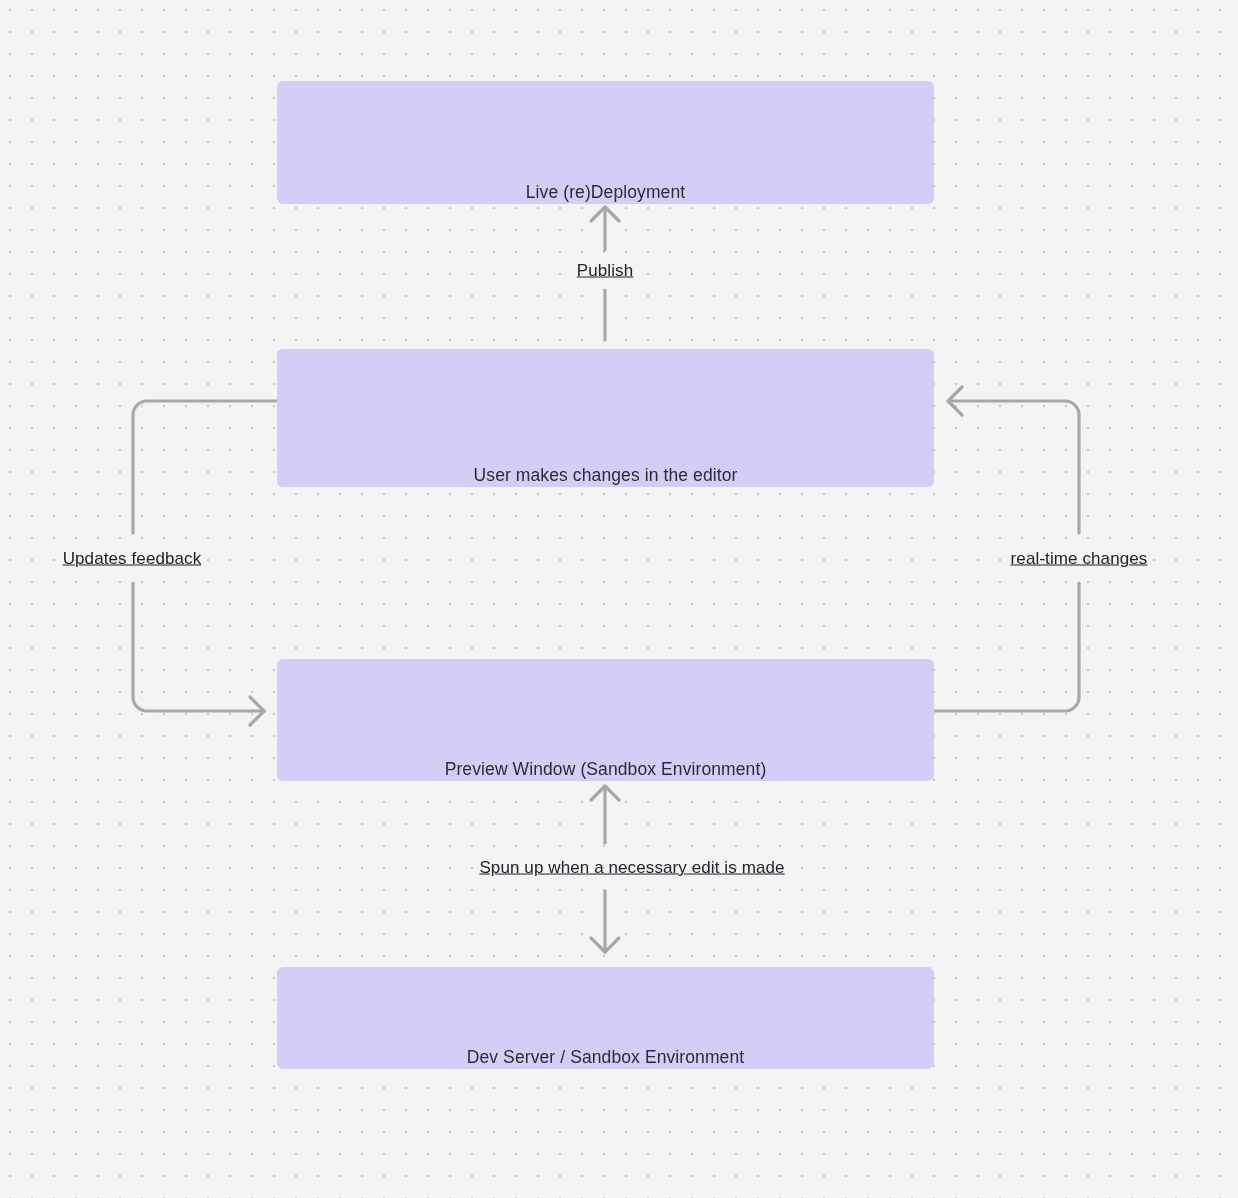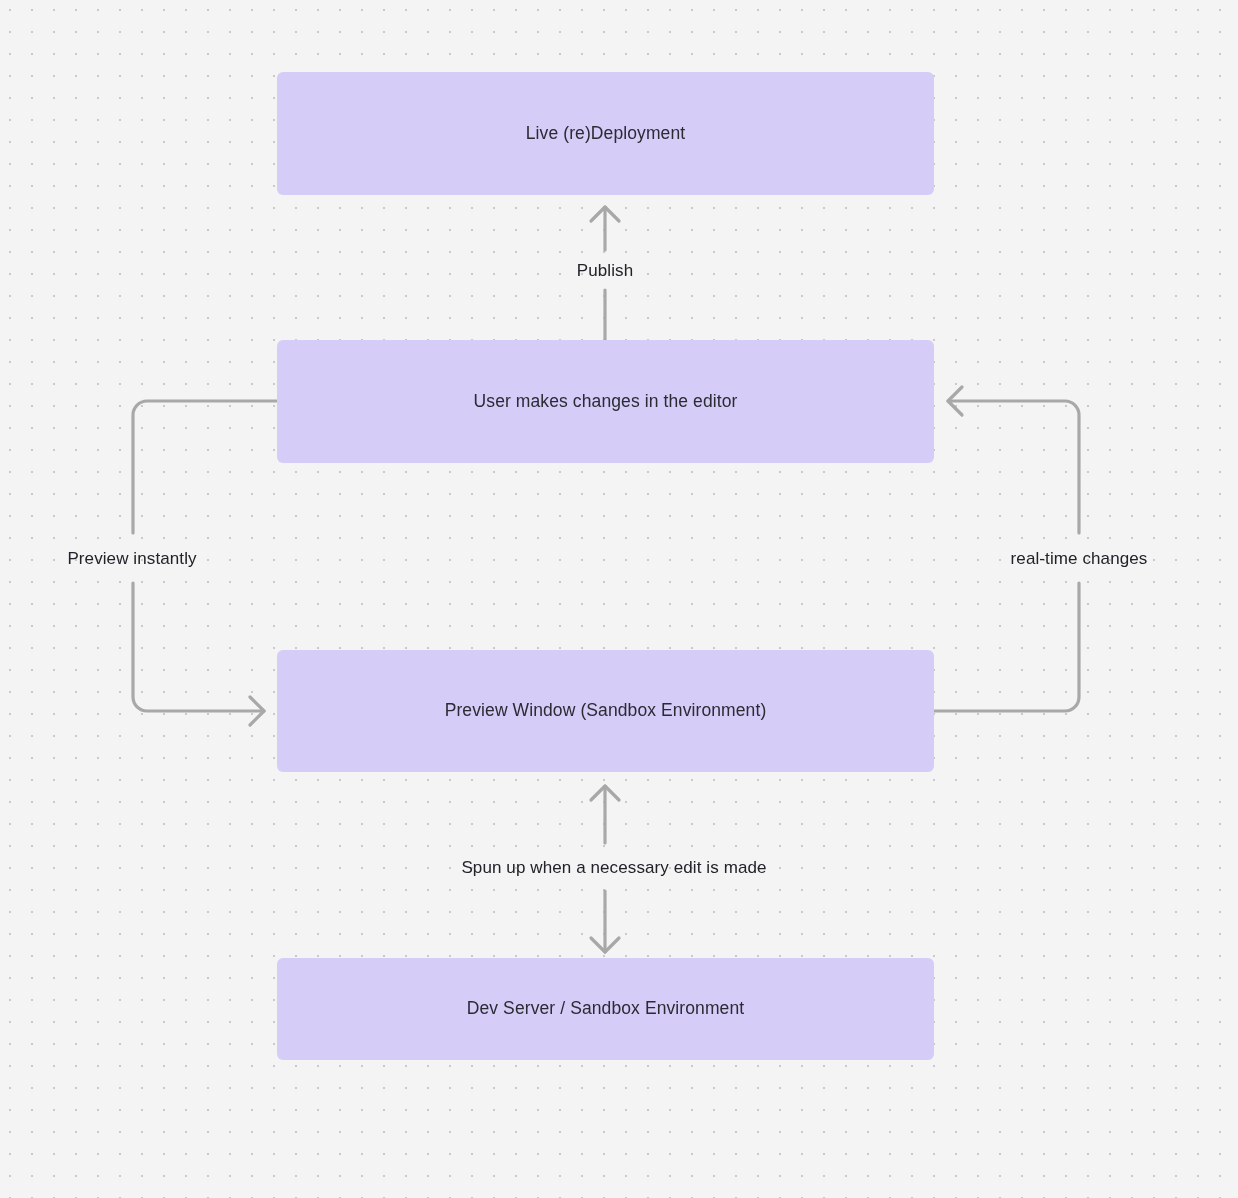--- a/index.html
+++ b/index.html
@@ -30,52 +30,54 @@
     width: 1238px;
     height: 1198px;
     pointer-events: none;
   }
   .node {
     position: absolute;
     box-sizing: border-box;
     background: #d6ccf8;
     border-radius: 6px;
     display: flex;
-    align-items: center;
+    align-items: flex-end;
     justify-content: center;
     text-align: center;
+    margin-top: 9px;
   }
   .node-label {
     font-size: 17.5px;
     color: #2b2b33;
     letter-spacing: 0.1px;
     line-height: 1.25;
     padding: 0 14px;
   }
   .edge-label {
     position: absolute;
     font-size: 17px;
     color: #22222a;
     letter-spacing: 0.1px;
     white-space: nowrap;
     line-height: 1;
+    text-decoration: underline;
   }
   .el-center { transform: translate(-50%, -50%); }
 
   
   #node-deploy   { left: 277px; top: 72px;  width: 657px; height: 123px; }
-  #node-editor   { left: 277px; top: 340px; width: 657px; height: 123px; }
+  #node-editor   { left: 277px; top: 340px; width: 657px; height: 138px; }
   #node-preview  { left: 277px; top: 650px; width: 657px; height: 122px; }
   #node-devserver{ left: 277px; top: 958px; width: 657px; height: 102px; }
 
   
   #label-publish   { left: 605px; top: 270px; }
   #label-updates   { left: 132px; top: 558px; }
   #label-feedback  { left: 1079px; top: 558px; }
-  #label-spun      { left: 614px; top: 867px; }
+  #label-spun      { left: 632px; top: 867px; }
 </style>
 </head>
 <body>
 
 <div id="canvas">
 
   <svg class="edges" viewBox="0 0 1238 1198" width="1238" height="1198" xmlns="http://www.w3.org/2000/svg">
     <g fill="none" stroke="#a8a8a8" stroke-width="3.2" stroke-linecap="round" stroke-linejoin="round">
 
       <g>
@@ -117,19 +119,19 @@
   <div class="node" id="node-preview">
     <span class="node-label">Preview Window (Sandbox Environment)</span>
   </div>
 
   <div class="node" id="node-devserver">
     <span class="node-label">Dev Server / Sandbox Environment</span>
   </div>
 
   <span class="edge-label el-center" id="label-publish">Publish</span>
 
-  <span class="edge-label el-center" id="label-updates">Preview instantly</span>
+  <span class="edge-label el-center" id="label-updates">Updates feedback</span>
 
   <span class="edge-label el-center" id="label-feedback">real-time changes</span>
 
   <span class="edge-label el-center" id="label-spun">Spun up when a necessary edit is made</span>
 
 </div>
 
 </body></html>

